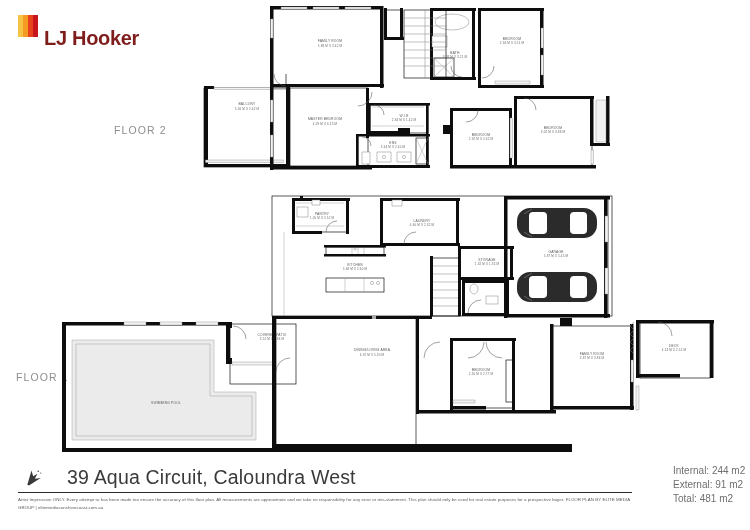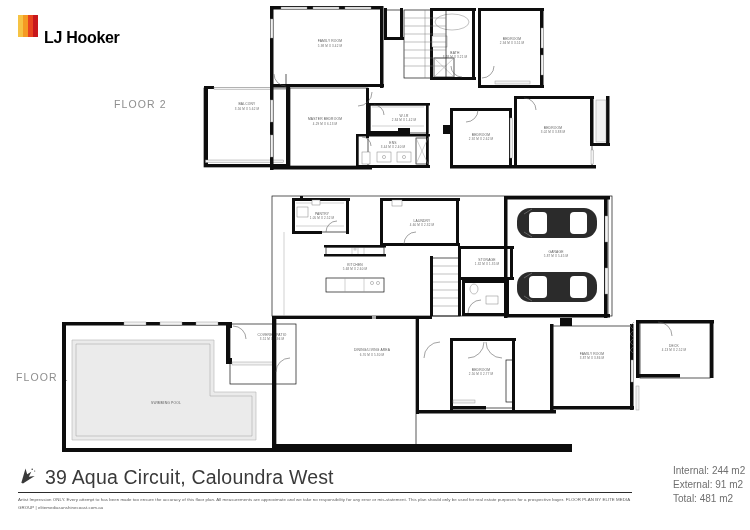--- a/index.html
+++ b/index.html
@@ -11,34 +11,34 @@
     color:#222;
     overflow:hidden;
     position:relative;
   }
   .page{position:absolute;left:0;top:0;width:750px;height:530px;}
 
   
   .logo{position:absolute;left:18px;top:12px;display:flex;align-items:center;height:28px;}
   .logo-bars{display:flex;height:22px;margin-right:6px;}
   .logo-bars i{display:block;width:5px;height:22px;}
-  .logo-text{font-size:16px;font-weight:700;letter-spacing:-0.3px;color:#000000;line-height:22px;margin-top:24px;}
+  .logo-text{font-size:20px;font-weight:700;letter-spacing:-0.3px;color:#7f1d1d;line-height:22px;margin-top:24px;}
 
   
   .floor-caption{position:absolute;font-size:10.5px;color:#8e8e8e;letter-spacing:1.1px;}
-  #floor2-caption{left:114px;top:98px;}
+  #floor2-caption{left:114px;top:124px;}
   #floor1-caption{left:16px;top:371px;}
 
   
   .plan{position:absolute;left:0;top:0;width:750px;height:460px;}
   .plan svg{display:block;}
 
   
   .footer{position:absolute;left:0;top:458px;width:750px;height:72px;}
-  .addr-row{position:absolute;left:18px;top:8px;display:flex;align-items:flex-start;}
+  .addr-row{position:absolute;left:24px;top:8px;display:flex;align-items:center;gap:16px;}
   .addr-icon{width:20px;height:20px;margin-right:7px;}
   .addr-text{font-size:19.5px;color:#3a3a3a;font-weight:400;letter-spacing:0.2px;white-space:nowrap;}
   .rule{position:absolute;left:18px;top:34px;width:614px;height:1px;background:#2b2b2b;}
   .disclaimer{position:absolute;left:18px;top:38px;width:616px;font-size:4.4px;color:#5b5b5b;line-height:1.75;letter-spacing:0.05px;}
   .areas{position:absolute;left:673px;top:464px;font-size:10px;color:#6f6f6f;line-height:1.42;}
   .areas div{white-space:nowrap;}
 
   
   text{font-family:"Liberation Sans", sans-serif;fill:#4a4a4a;}
   .rl{font-size:3.3px;text-anchor:middle;letter-spacing:0.18px;fill:#5a5a5a;}

